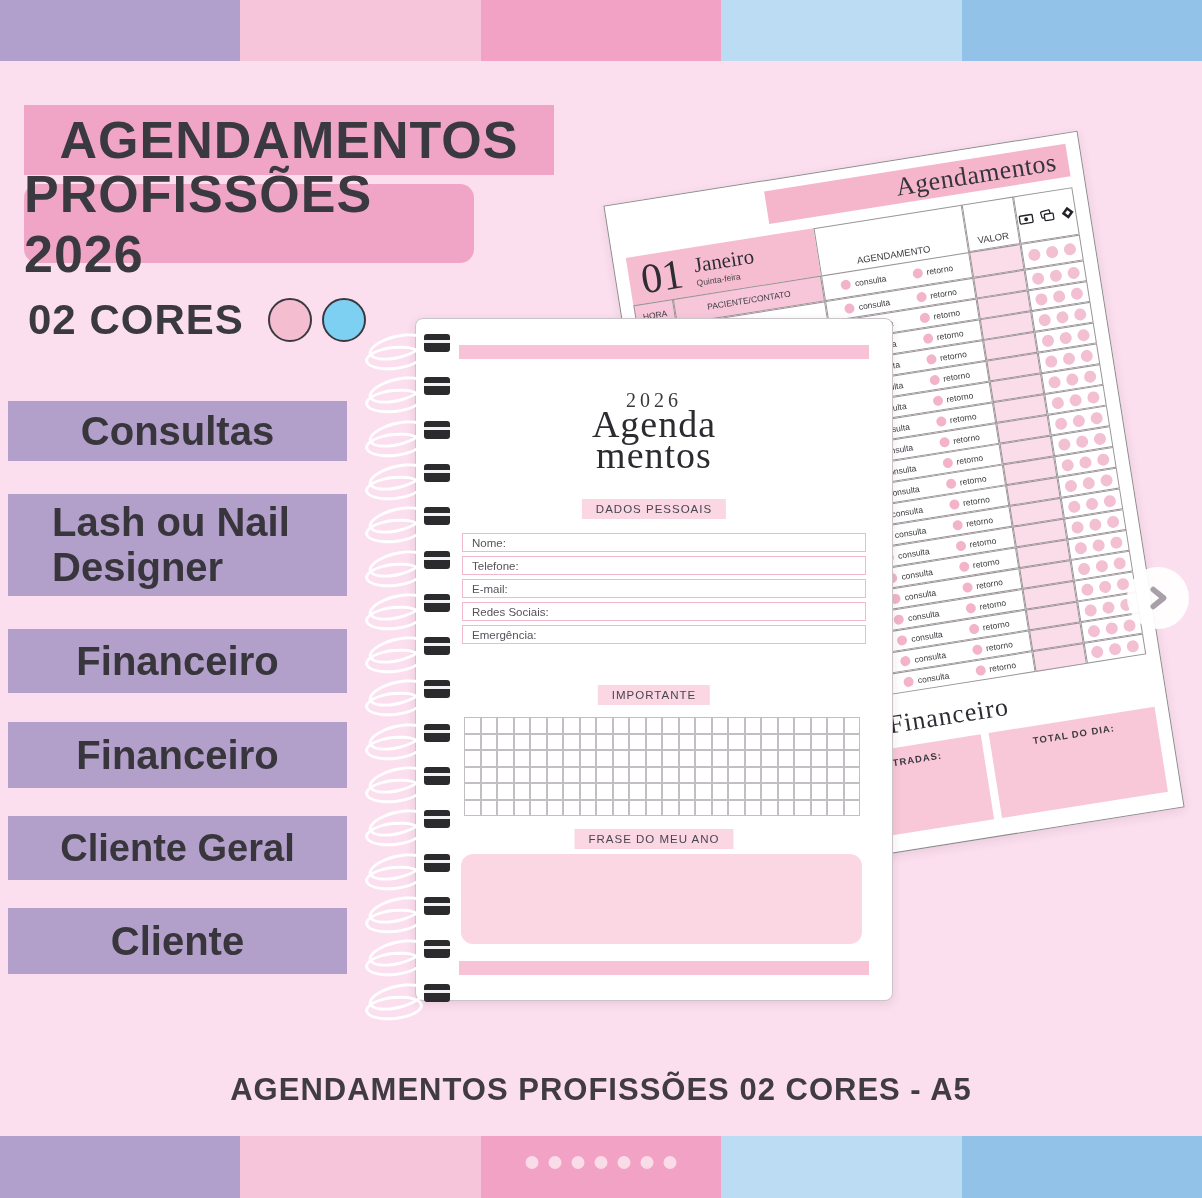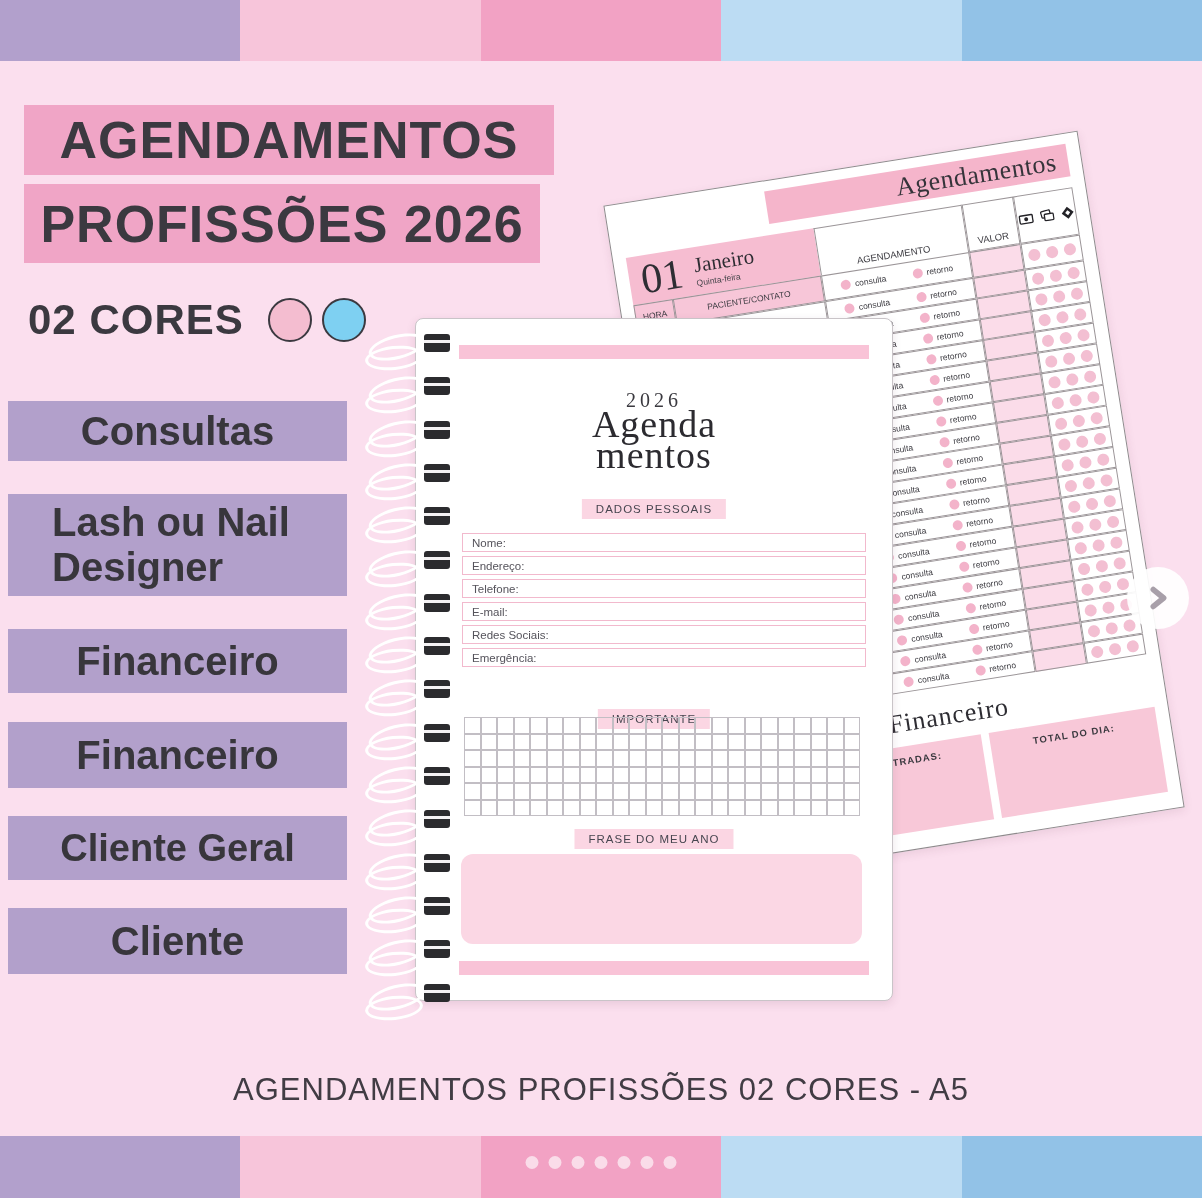--- a/index.html
+++ b/index.html
@@ -7,21 +7,21 @@
           font-family:"Liberation Sans",sans-serif;color:#3b3940;}
   
   .stripe-row{position:absolute;left:0;width:100%;display:flex;}
   .stripe-row.top{top:0;height:61px;}
   .stripe-row.bottom{top:1136px;height:62px;}
   .stripe{flex:1 1 0;}
   
   .h-banner{position:absolute;left:24px;background:#f0a5c6;display:flex;align-items:center;justify-content:center;
             font-weight:bold;font-size:52px;letter-spacing:1px;color:#3b3940;}
   .h-banner.l1{top:105px;width:530px;height:70px;}
-  .h-banner.l2{top:184px;width:516px;height:79px;}
+  .h-banner.l2{top:184px;width:450px;height:79px;border-radius:14px;}
   
   .cores-row{position:absolute;left:28px;top:294px;height:52px;display:flex;align-items:center;gap:10px;}
   .cores-label{font-size:42px;font-weight:bold;letter-spacing:1px;}
   .swatch{width:44px;height:44px;border-radius:50%;border:2px solid #3b3940;box-sizing:border-box;}
   .swatch.pink{background:#f4bdd0;margin-left:14px;}
   .swatch.blue{background:#7ed0f2;}
   
   .prof{position:absolute;left:8px;width:339px;background:#b2a0cb;display:flex;align-items:center;
         font-weight:bold;font-size:40px;color:#38363c;justify-content:center;text-align:center;line-height:1.12;}
   .prof.p0{top:401px;height:60px;}
@@ -77,40 +77,40 @@
   .cover-bar{position:absolute;left:43px;width:410px;height:14px;background:#f9c3d7;}
   .cover-bar.topbar{top:26px;}
   .cover-bar.botbar{top:642px;}
   .cover-year{position:absolute;top:70px;left:0;width:100%;text-align:center;
               font-family:"Liberation Serif",serif;font-size:20px;letter-spacing:4px;color:#3a393f;}
   .cover-title{position:absolute;top:90px;left:0;width:100%;text-align:center;
                font-family:"Liberation Serif",serif;font-size:38px;line-height:.82;color:#2c2b30;letter-spacing:1px;}
   .badge{position:absolute;left:50%;transform:translateX(-50%);background:#fbd6e3;color:#474650;
          font-size:11.5px;letter-spacing:1px;padding:4px 14px;white-space:nowrap;}
   .badge.dados{top:180px;}
-  .badge.importante{top:366px;margin-top:24px;}
+  .badge.importante{top:366px;}
   .badge.frase{top:510px;}
   .fields{position:absolute;top:214px;left:46px;width:404px;}
   .field{height:19px;border:1px solid #f2b9cd;box-sizing:border-box;margin-bottom:4px;background:#fff;
          display:flex;align-items:center;padding-left:9px;font-size:11.5px;color:#55535b;}
   .gridbox{position:absolute;top:398px;left:48px;width:396px;height:99px;display:grid;
            grid-template-columns:repeat(24,1fr);grid-template-rows:repeat(6,1fr);}
   .gcell{border:0.5px solid #c2bec4;}
   .phrase-box{position:absolute;top:535px;left:45px;width:401px;height:90px;background:#fbd7e4;border-radius:12px;}
   
   .coil{position:absolute;left:0;top:0;z-index:4;}
   .wire{position:absolute;width:58px;height:24px;border:3.5px solid #fff;border-radius:50%;box-sizing:border-box;}
   .clip{position:absolute;width:26px;height:18px;border-radius:3px;
         background:linear-gradient(#2b2b2e 0 6px,#f4f2f4 6px 9px,#2b2b2e 9px 100%);z-index:5;}
   
   .chevron-btn{position:absolute;left:1127px;top:567px;width:62px;height:62px;border-radius:50%;
                background:rgba(255,255,255,.92);display:flex;align-items:center;justify-content:center;z-index:6;
                cursor:pointer;}
   
-  .caption{position:absolute;top:1072px;left:0;width:100%;text-align:center;font-size:31px;font-weight:400;
+  .caption{position:absolute;top:1072px;left:0;width:100%;text-align:center;font-size:31px;font-weight:700;
            letter-spacing:1px;color:#413c44;}
   
   .dots-row{position:absolute;top:1156px;left:50%;transform:translateX(-50%);display:flex;gap:10px;z-index:2;}
   .cdot{width:13px;height:13px;border-radius:50%;background:rgba(255,255,255,.62);}
   .payicon{display:block;}
 </style>
 </head>
 <body>
 
 <div class="canvas">
@@ -604,21 +604,20 @@
   <div class="front-page">
     <div class="cover-bar topbar"></div>
     <div class="cover-year">2026</div>
     <div class="cover-title">
       <span>Agenda</span><br>
       <span>mentos</span>
     </div>
     <div class="badge dados">DADOS PESSOAIS</div>
     <div class="fields" id="fields-container">
         <div class="field">Nome:</div>
-        <div class="field">Endereço:</div>
         <div class="field">Telefone:</div>
         <div class="field">E-mail:</div>
         <div class="field">Redes Sociais:</div>
         <div class="field">Emergência:</div>
       </div>
     <div class="badge importante">IMPORTANTE</div>
     <div class="gridbox" id="notes-grid">
         <div class="gcell"></div>
         <div class="gcell"></div>
         <div class="gcell"></div>

